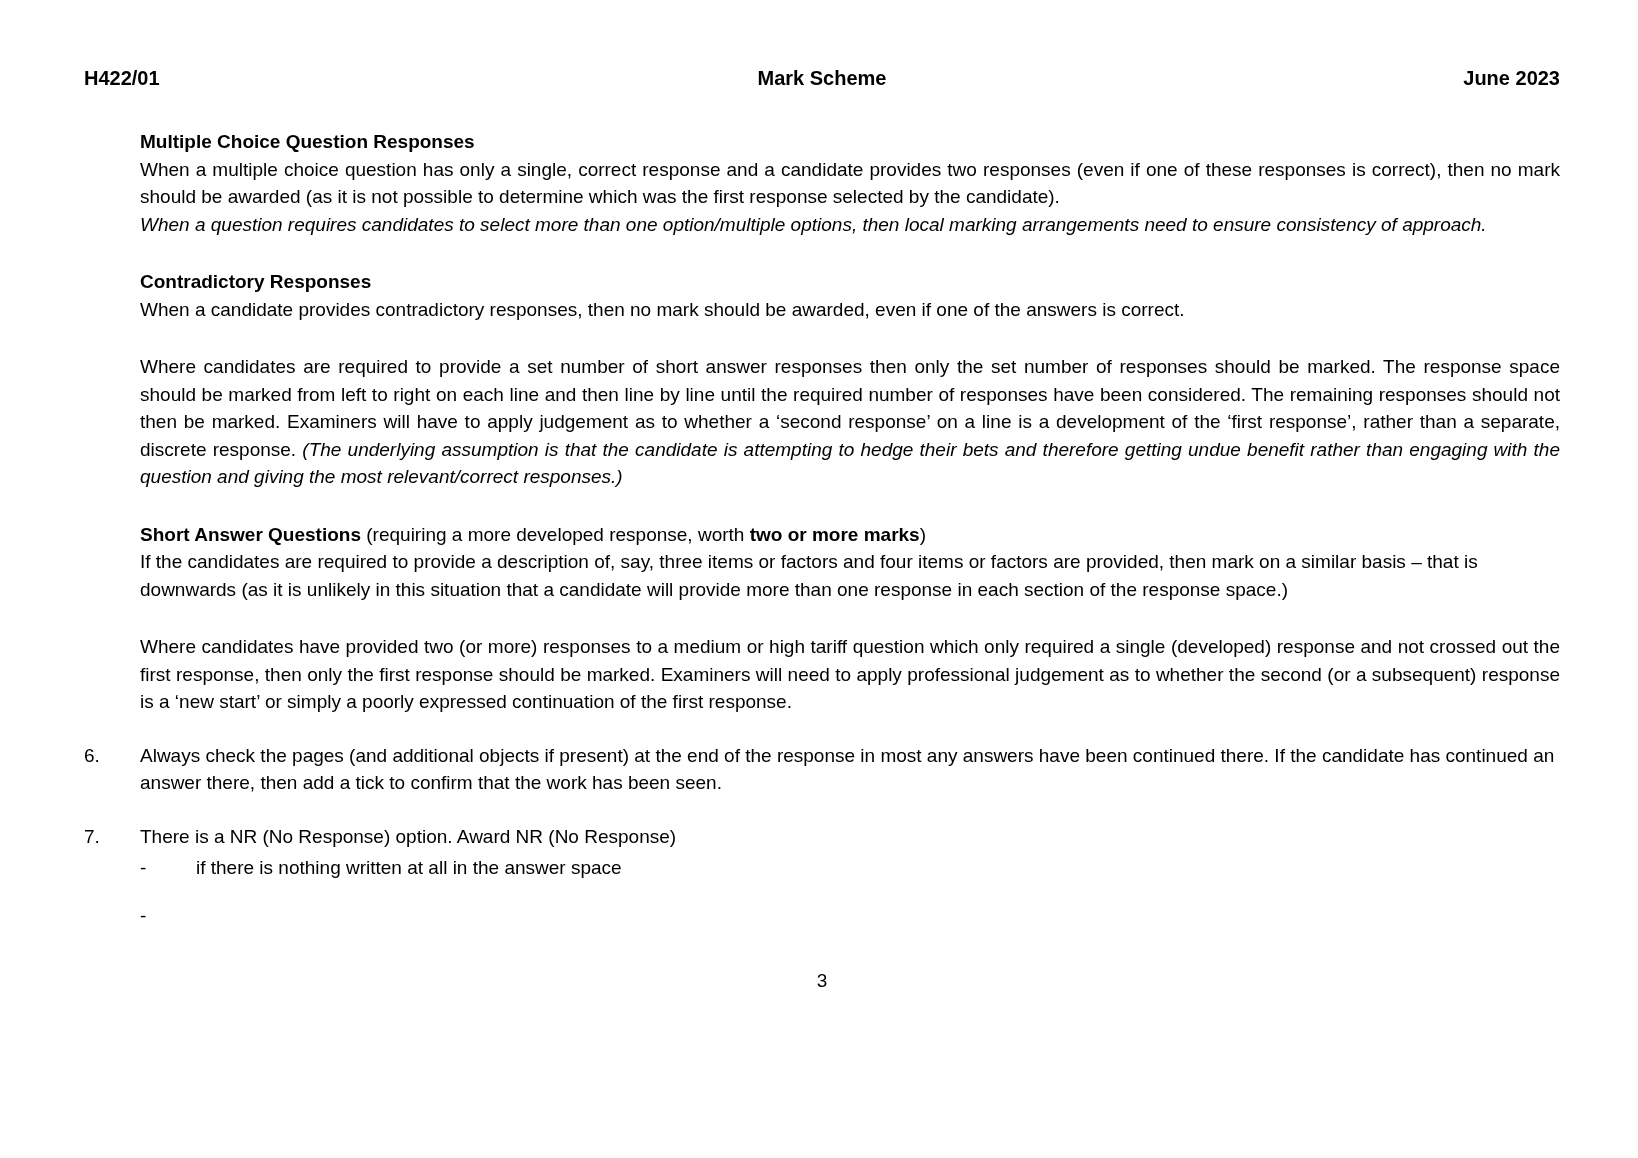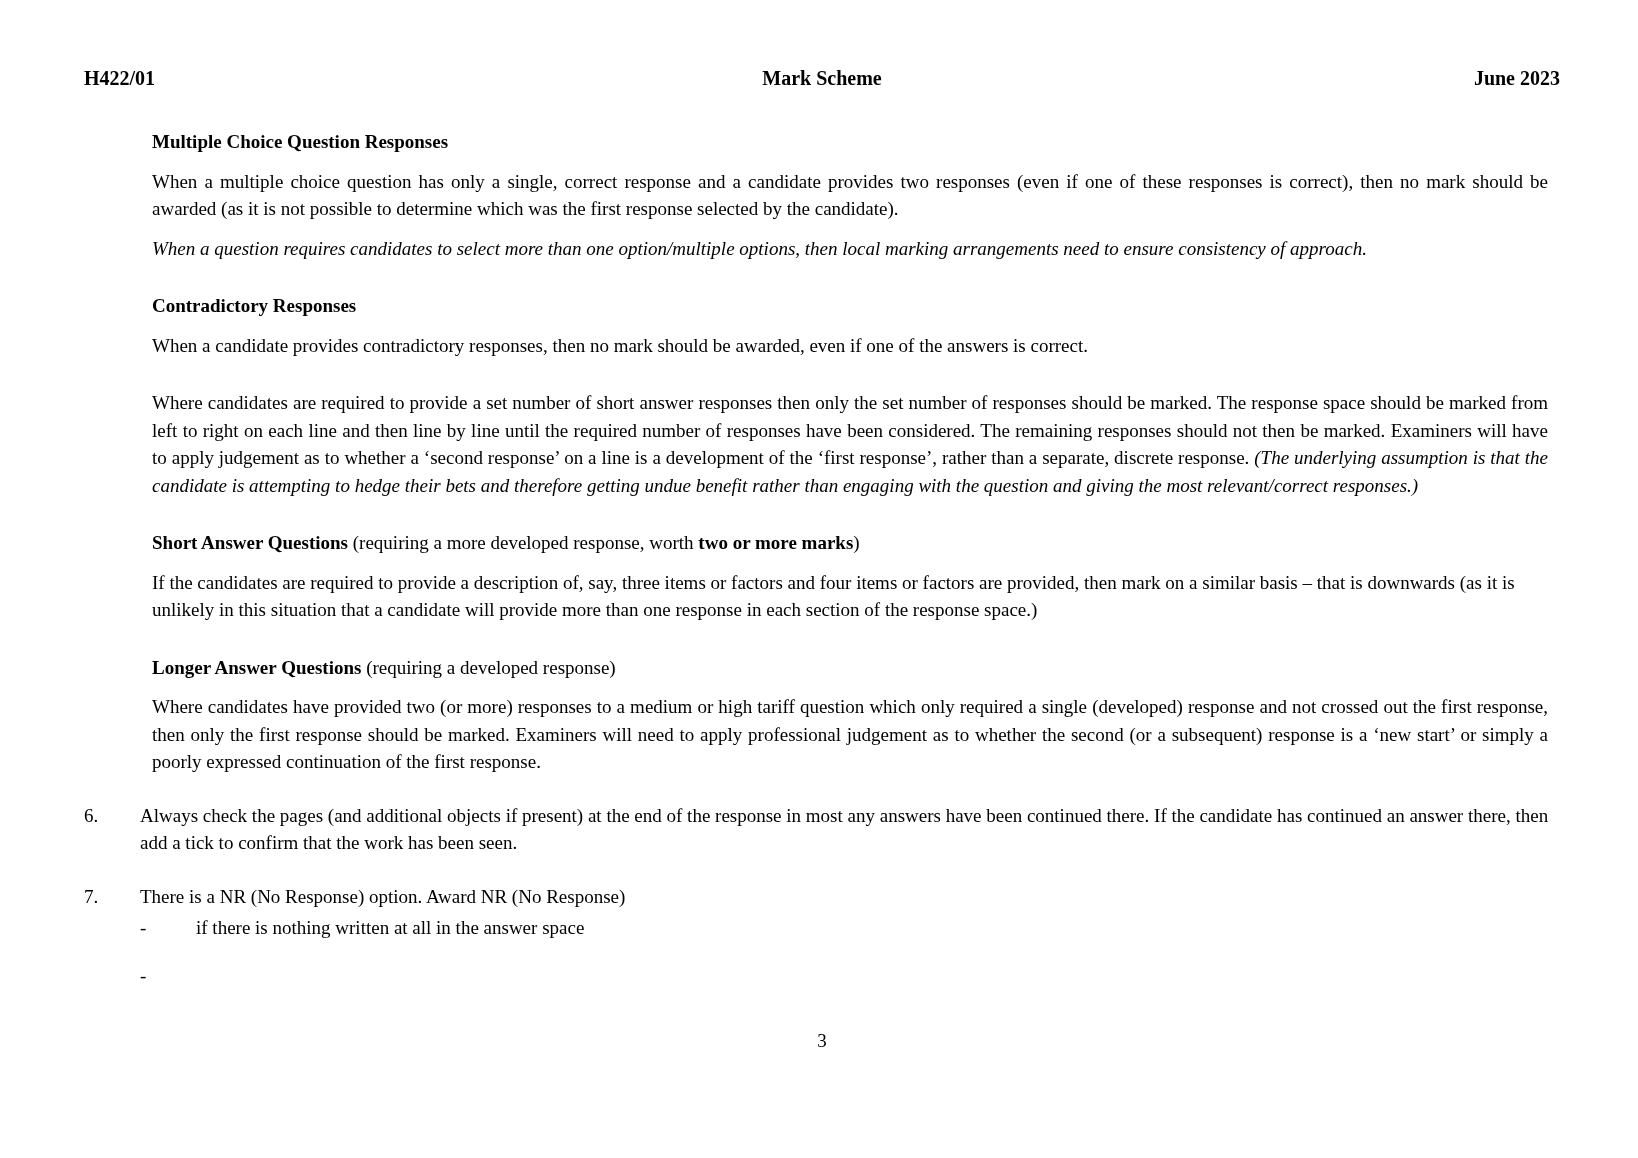--- a/index.html
+++ b/index.html
@@ -7,21 +7,21 @@
     padding: 0;
     background: #ffffff;
   }
   .page {
     position: relative;
     width: 1638px;
     height: 1158px;
     box-sizing: border-box;
     background: #ffffff;
     color: #000000;
-    font-family: Liberation Serif, serif;
+    font-family: Liberation Sans, sans-serif;
     padding: 66px 78px 12px 84px;
     overflow: hidden;
   }
   .doc-header {
     display: flex;
     align-items: baseline;
     font-weight: bold;
     font-size: 20px;
     line-height: 1.2;
   }
@@ -32,21 +32,21 @@
   .content { }
 
   .section {
     margin-left: 56px;
     margin-top: 30px;
     font-size: 19px;
     line-height: 27.5px;
   }
   .content .section:first-child { margin-top: 38px; }
 
-  p { margin: 12px; }
+  p { margin: 0; }
   .b { font-weight: bold; }
   .italic { font-style: italic; }
   .just { text-align: justify; }
 
   .num-item {
     display: flex;
     margin-top: 26px;
     font-size: 19px;
     line-height: 27.5px;
   }
@@ -91,21 +91,20 @@
     <div class="section">
       <p class="just"><span>Where candidates are required to provide a set number of short answer responses then only the set number of responses should be marked. The response space should be marked from left to right on each line and then line by line until the required number of responses have been considered.  The remaining responses should not then be marked. Examiners will have to apply judgement as to whether a ‘second response’ on a line is a development of the ‘first response’, rather than a separate, discrete response.  </span><span class="italic">(The underlying assumption is that the candidate is attempting to hedge their bets and therefore getting undue benefit rather than engaging with the question and giving the most relevant/correct responses.)</span></p>
     </div>
 
     <div class="section">
       <p class="heading"><span class="b">Short Answer Questions</span><span> (requiring a more developed response, worth </span><span class="b">two or more marks</span><span>)</span></p>
       <p>If the candidates are required to provide a description of, say, three items or factors and four items or factors are provided, then mark on a similar basis – that is downwards (as it is unlikely in this situation that a candidate will provide more than one response in each section of the response space.)</p>
     </div>
 
     <div class="section">
-      <p class="heading"><span class="b">Longer Answer Questions</span><span> (requiring a developed response)</span></p>
       <p class="just">Where candidates have provided two (or more) responses to a medium or high tariff question which only required a single (developed) response and not crossed out the first response, then only the first response should be marked. Examiners will need to apply professional judgement as to whether the second (or a subsequent) response is a ‘new start’ or simply a poorly expressed continuation of the first response.</p>
     </div>
 
     <div class="num-item">
       <span class="num">6.</span>
       <div class="item-body">Always check the pages (and additional objects if present) at the end of the response in most any answers have been continued there. If the candidate has continued an answer there, then add a tick to confirm that the work has been seen.</div>
     </div>
 
     <div class="num-item">
       <span class="num">7.</span>

